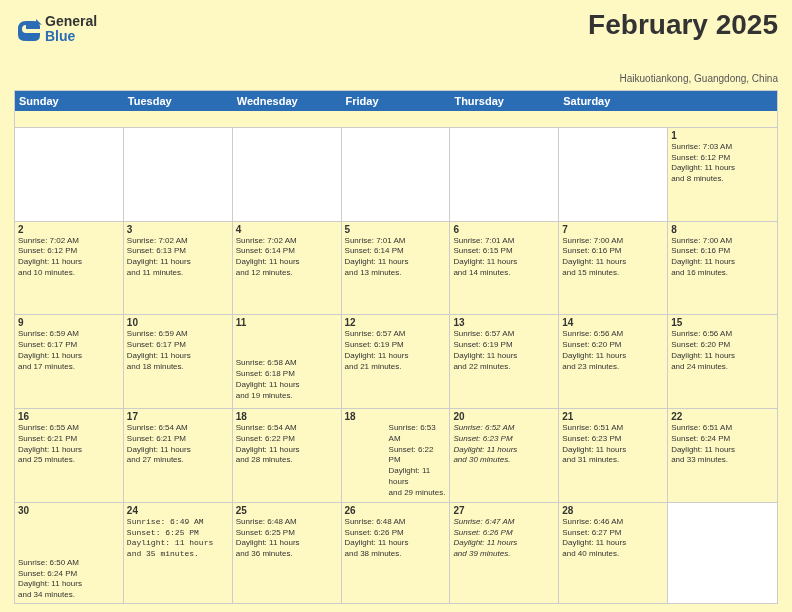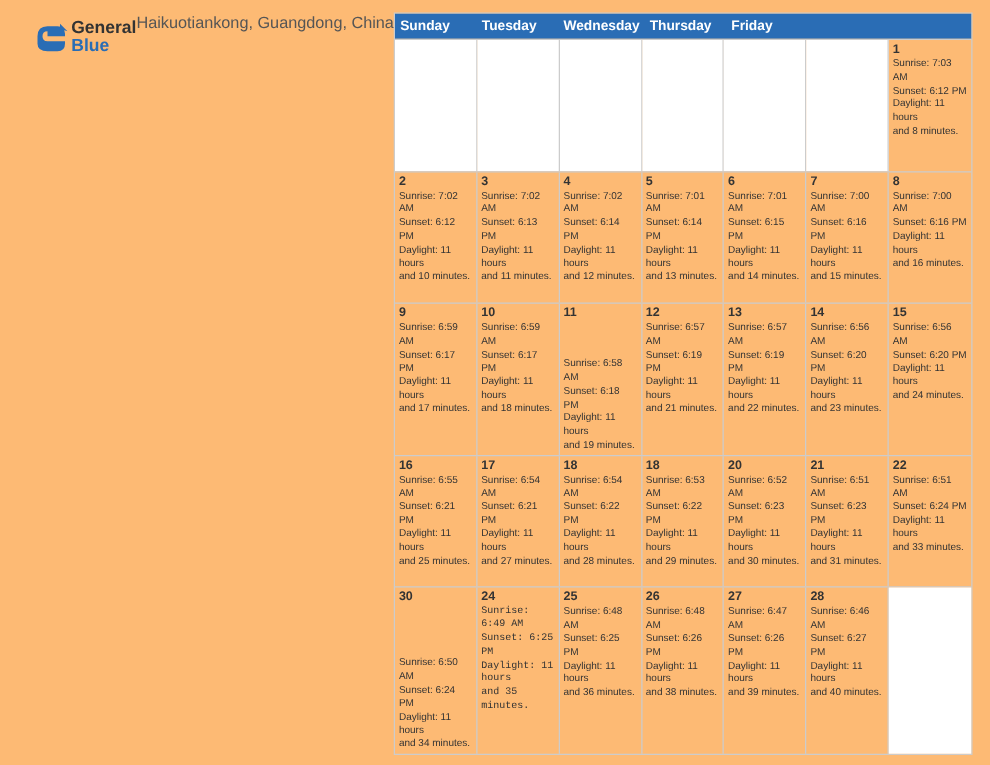--- a/index.html
+++ b/index.html
@@ -6,23 +6,24 @@
     body {
       font-family: Arial, sans-serif;
       background: #fff;
       width: 792px;
       height: 612px;
       overflow: hidden;
     }
     .page {
       width: 792px;
       height: 612px;
-      background: #fdba74;
-      padding: 10px 14px 8px 26px;
-      display: flex;
+      background: #fef9c3;
+      padding: 10px 14px 8px 14px;
+      display: flex;
+      flex-direction: column;
     }
     .header {
       display: flex;
       justify-content: space-between;
       align-items: flex-start;
       margin-bottom: 6px;
     }
     .logo {
       display: flex;
       align-items: center;
@@ -51,28 +52,30 @@
     .title-block {
       text-align: right;
     }
     .month-year {
       font-size: 28px;
       font-weight: bold;
       color: #333;
       line-height: 1.1;
     }
     .location {
-      font-size: 13px;
+      font-size: 10px;
       color: #555;
+      margin-top: 32px;
     }
     .calendar {
       flex: 1;
       display: flex;
       flex-direction: column;
       border: 1px solid #ccc;
+      gap: 16px;
     }
     .cal-header {
       display: grid;
       grid-template-columns: repeat(7, 1fr);
       background: #2a6db5;
     }
     .cal-header-cell {
       color: #fff;
       font-size: 11px;
       font-weight: bold;
@@ -130,31 +133,33 @@
         <rect width="28" height="28" fill="none"></rect>
         <path d="M4 14 Q4 6 12 6 L20 6 Q26 6 26 12 L26 14 L12 14 L12 10 Q8 10 8 14 Q8 18 12 18 L26 18 L26 20 Q26 26 20 26 L12 26 Q4 26 4 20 Z" fill="#2a6db5"></path>
         <path d="M22 4 L28 10 L22 8 Z" fill="#2a6db5"></path>
       </svg>
       <div class="logo-text">
         <span class="logo-general">General</span>
         <span class="logo-blue">Blue</span>
       </div>
     </div>
     <div class="title-block">
+      <div class="month-year">February 2025</div>
       <div class="location">Haikuotiankong, Guangdong, China</div>
     </div>
   </div>
 
   <div class="calendar">
     <div class="cal-header">
     <div class="cal-header-cell">Sunday</div>
         <div class="cal-header-cell">Tuesday</div>
         <div class="cal-header-cell">Wednesday</div>
+        <div class="cal-header-cell">Friday</div>
         <div class="cal-header-cell">Thursday</div>
-        <div class="cal-header-cell">Friday</div>
+        <div class="cal-header-cell">Saturday</div>
       </div>
     <div class="cal-body">
     <div class="cal-row">
           <div class="cal-cell empty"></div>
           <div class="cal-cell empty"></div>
           <div class="cal-cell empty"></div>
           <div class="cal-cell empty"></div>
           <div class="cal-cell empty"></div>
           <div class="cal-cell empty"></div>
           <div class="cal-cell">
@@ -284,28 +289,28 @@
           </div>
           <div class="cal-cell">
             <span class="day-num">18</span>
             <div class="day-info" style="white-space: pre-line;">Sunrise: 6:54 AM
 Sunset: 6:22 PM
 Daylight: 11 hours
 and 28 minutes.</div>
           </div>
           <div class="cal-cell">
             <span class="day-num">18</span>
-            <div class="day-info" style="white-space: pre-line;">Sunrise: 6:53 AM
+            <div class="day-info" style="white-space: pre-line; margin-left: 44px;">Sunrise: 6:53 AM
 Sunset: 6:22 PM
 Daylight: 11 hours
 and 29 minutes.</div>
           </div>
           <div class="cal-cell">
             <span class="day-num">20</span>
-            <div class="day-info" style="white-space: pre-line;">Sunrise: 6:52 AM
+            <div class="day-info" style="white-space: pre-line; font-style: italic;">Sunrise: 6:52 AM
 Sunset: 6:23 PM
 Daylight: 11 hours
 and 30 minutes.</div>
           </div>
           <div class="cal-cell">
             <span class="day-num">21</span>
             <div class="day-info" style="white-space: pre-line;">Sunrise: 6:51 AM
 Sunset: 6:23 PM
 Daylight: 11 hours
 and 31 minutes.</div>
@@ -342,21 +347,21 @@
           </div>
           <div class="cal-cell">
             <span class="day-num">26</span>
             <div class="day-info" style="white-space: pre-line;">Sunrise: 6:48 AM
 Sunset: 6:26 PM
 Daylight: 11 hours
 and 38 minutes.</div>
           </div>
           <div class="cal-cell">
             <span class="day-num">27</span>
-            <div class="day-info" style="white-space: pre-line;">Sunrise: 6:47 AM
+            <div class="day-info" style="white-space: pre-line; font-style: italic;">Sunrise: 6:47 AM
 Sunset: 6:26 PM
 Daylight: 11 hours
 and 39 minutes.</div>
           </div>
           <div class="cal-cell">
             <span class="day-num">28</span>
             <div class="day-info" style="white-space: pre-line;">Sunrise: 6:46 AM
 Sunset: 6:27 PM
 Daylight: 11 hours
 and 40 minutes.</div>

